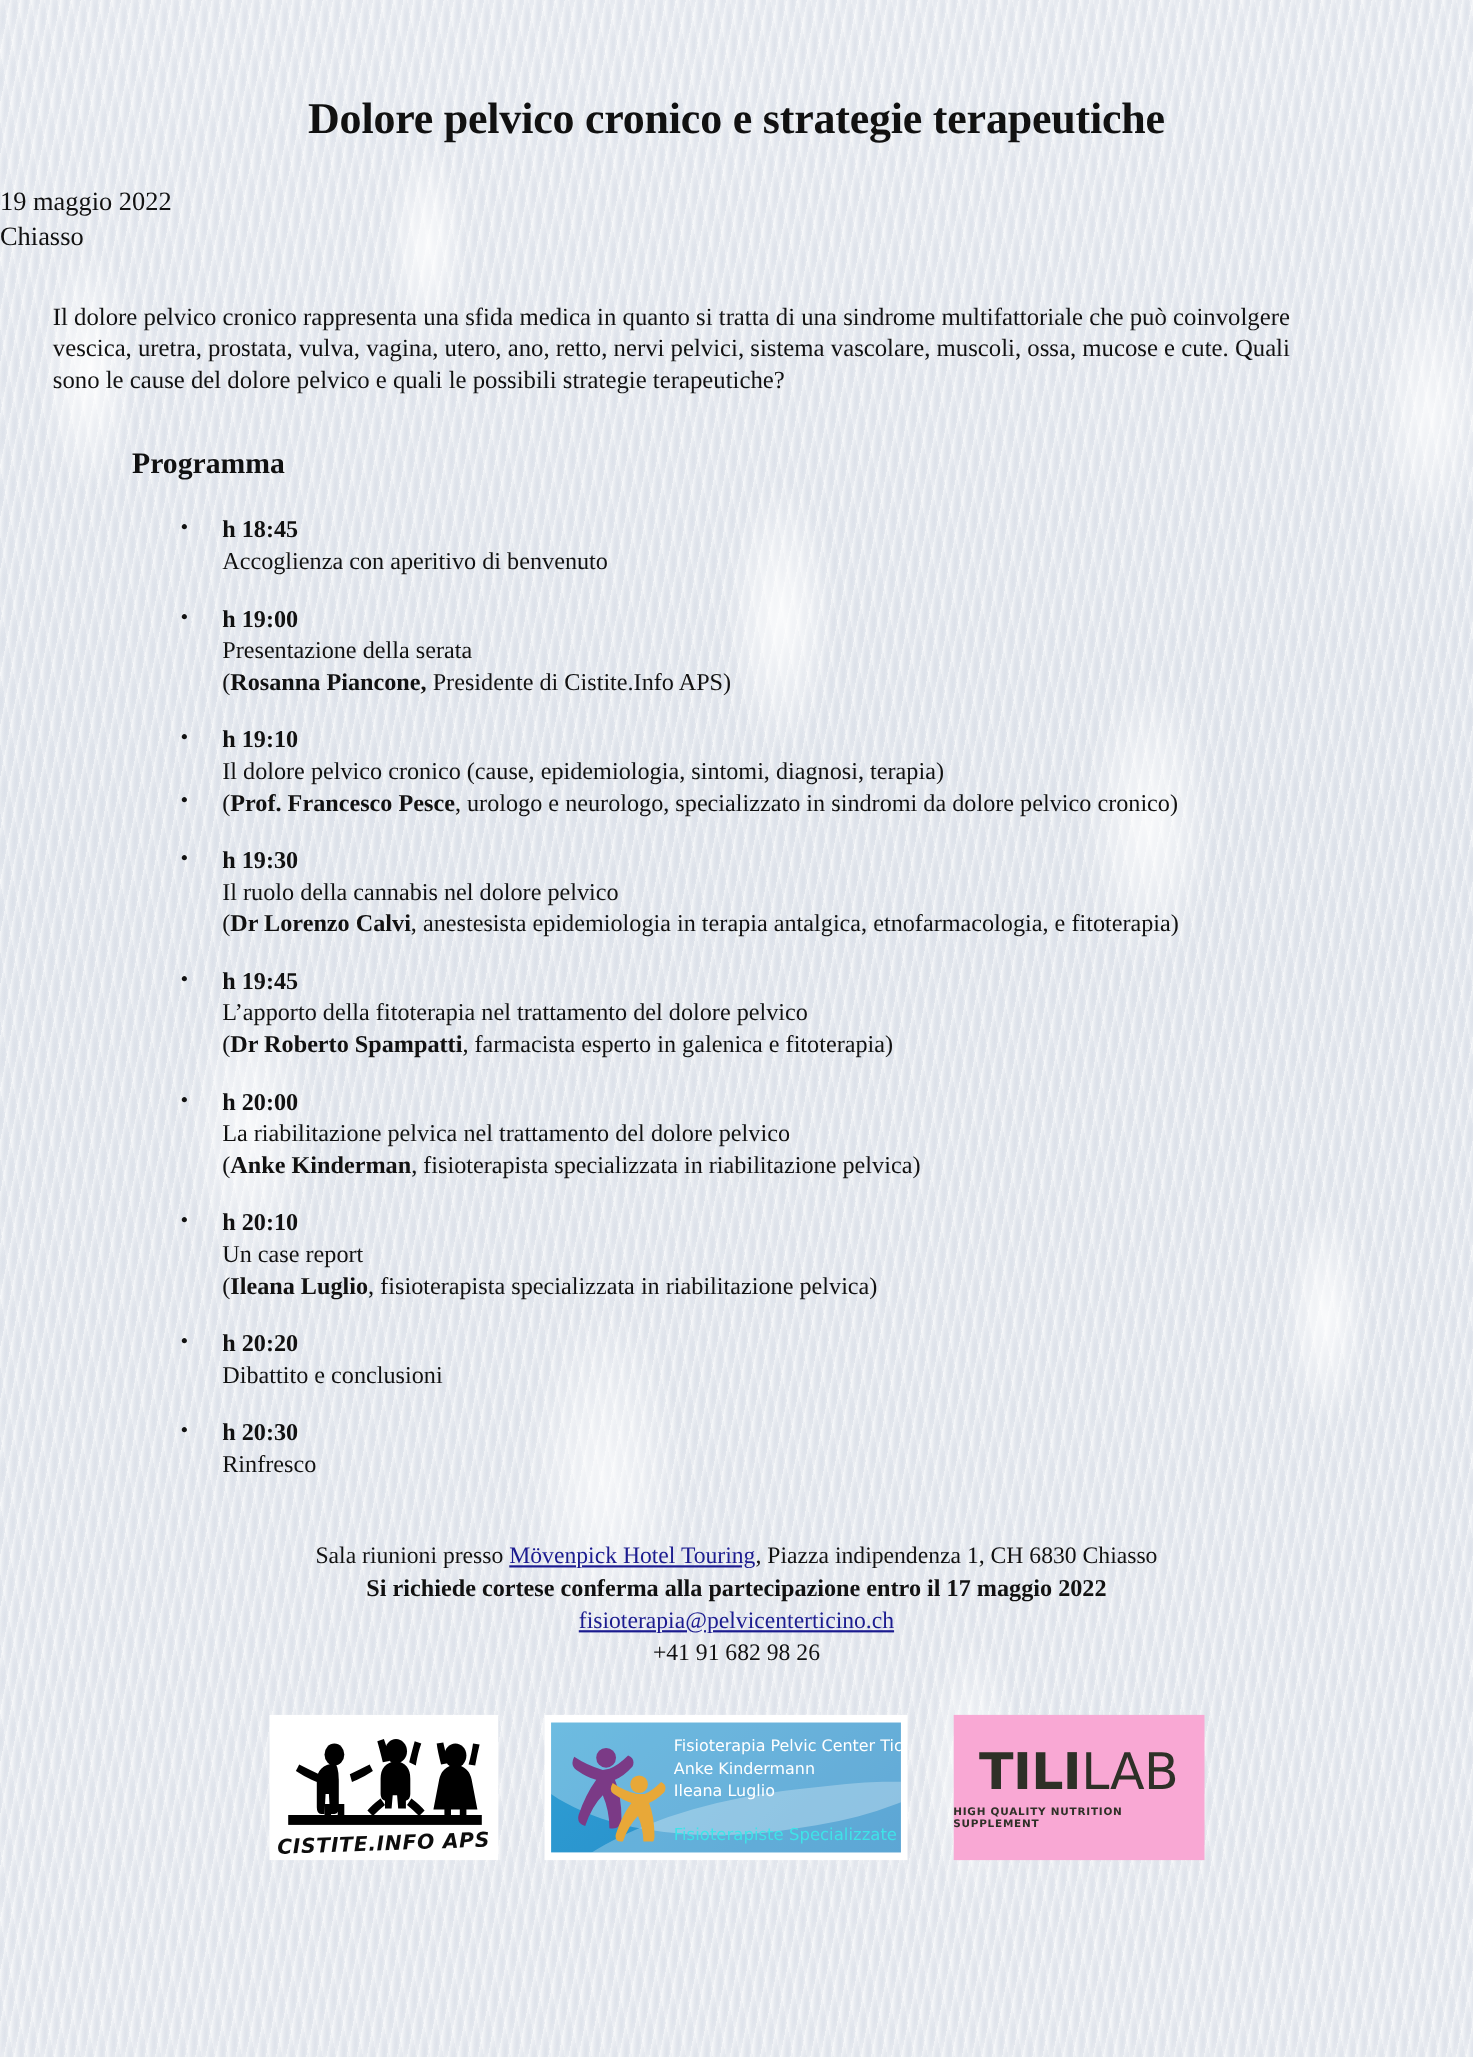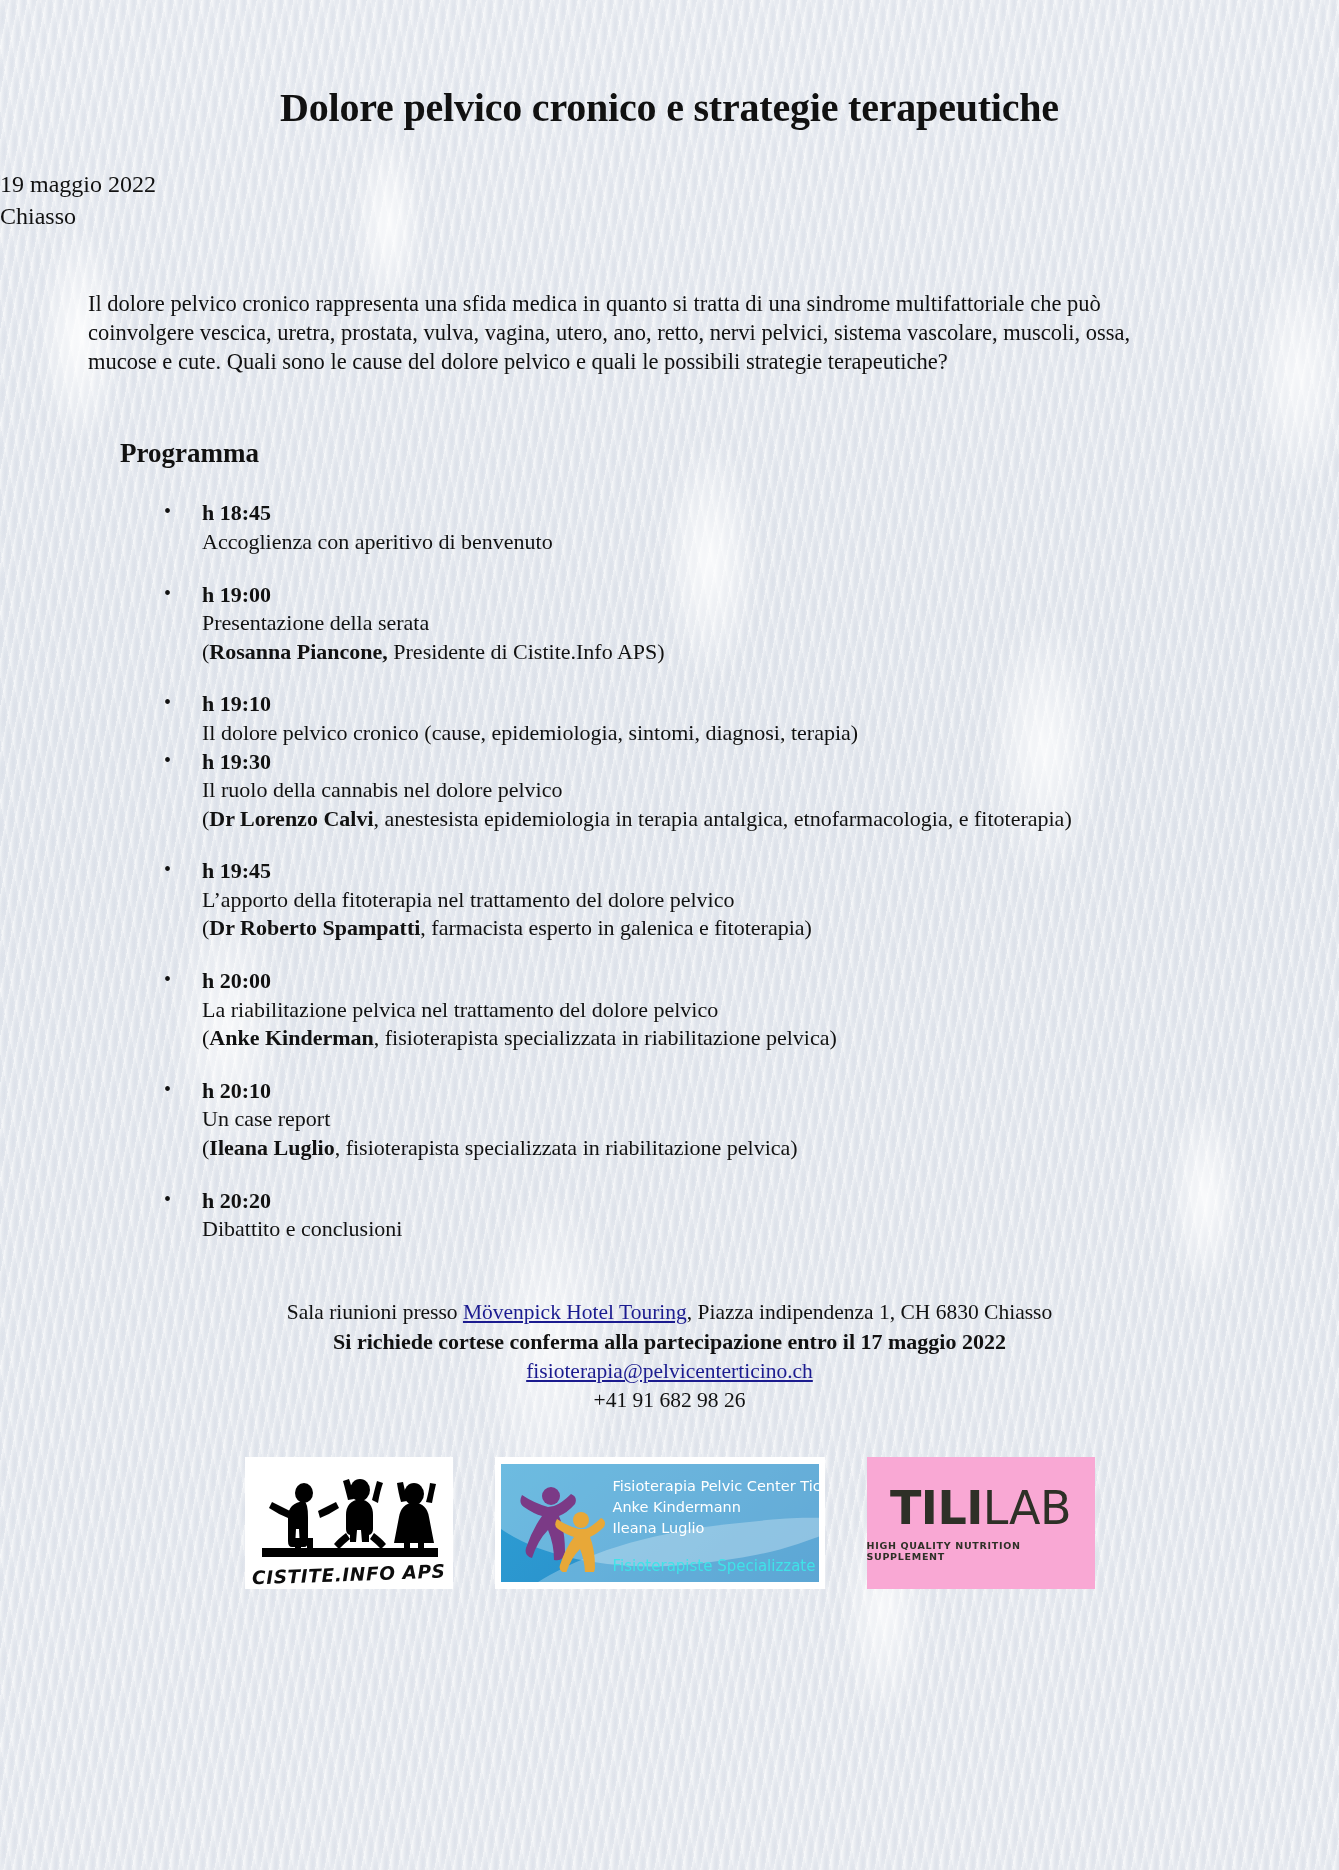--- a/index.html
+++ b/index.html
@@ -69,22 +69,22 @@
     margin: 0;
     line-height: 1.33;
   }
   .subhead.first { padding-top: 38px; }
 
   
   .intro {
     font-size: 22.5px;
     color: #111111;
     line-height: 1.30;
-    margin: 16px;
-    padding: 40px 120px 0 72px;
+    margin: 0;
+    padding: 40px 120px 0 48px;
     text-align: left;
   }
 
   .section-title {
     font-size: 27px;
     font-weight: bold;
     color: #111111;
     margin: 0;
     padding: 46px 0 0 120px;
   }
@@ -281,20 +281,23 @@
       <span class="time">h 19:00</span>
       <span class="desc">Presentazione della serata</span>
       <span class="who"><span>(</span><b>Rosanna Piancone,</b><span> Presidente di Cistite.Info APS)</span></span>
     </li>
 
     <li class="tight">
       <span class="time">h 19:10</span>
       <span class="desc">Il dolore pelvico cronico (cause, epidemiologia, sintomi, diagnosi, terapia)</span>
     </li>
 
+    <li>
+      <span class="who"><span>(</span><b>Prof. Francesco Pesce</b><span>, urologo e neurologo, specializzato in sindromi da dolore pelvico cronico)</span></span>
+    </li>
 
     <li>
       <span class="time">h 19:30</span>
       <span class="desc">Il ruolo della cannabis nel dolore pelvico</span>
       <span class="who"><span>(</span><b>Dr Lorenzo Calvi</b><span>, anestesista epidemiologia in terapia antalgica, etnofarmacologia, e fitoterapia)</span></span>
     </li>
 
     <li>
       <span class="time">h 19:45</span>
       <span class="desc">L’apporto della fitoterapia nel trattamento del dolore pelvico</span>
@@ -311,20 +314,24 @@
       <span class="time">h 20:10</span>
       <span class="desc">Un case report</span>
       <span class="who"><span>(</span><b>Ileana Luglio</b><span>, fisioterapista specializzata in riabilitazione pelvica)</span></span>
     </li>
 
     <li>
       <span class="time">h 20:20</span>
       <span class="desc">Dibattito e conclusioni</span>
     </li>
 
+    <li>
+      <span class="time">h 20:30</span>
+      <span class="desc">Rinfresco</span>
+    </li>
   </ul>
 
   <div class="footer-info">
     <div><span>Sala riunioni presso </span><span class="link">Mövenpick Hotel Touring</span><span>, Piazza indipendenza 1, CH 6830 Chiasso</span></div>
     <div class="bold">Si richiede cortese conferma alla partecipazione entro il 17 maggio 2022</div>
     <div><span class="link">fisioterapia@pelvicenterticino.ch</span></div>
     <div>+41 91 682 98 26</div>
   </div>
 
   <div class="logos">

